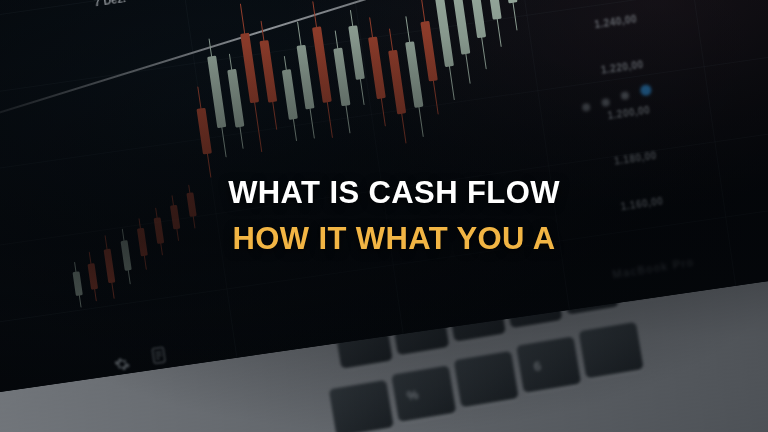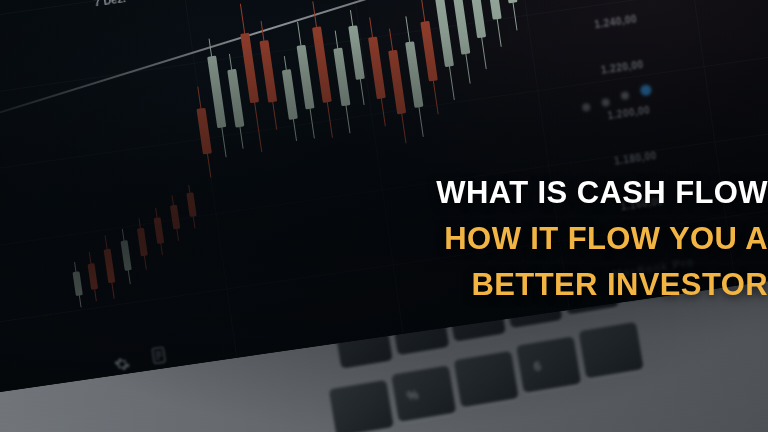--- a/index.html
+++ b/index.html
@@ -181,21 +181,21 @@
   
   .overlay {
     position: absolute;
     inset: 0;
   }
   .headline {
     position: absolute;
     left: 0;
     right: 0;
     top: 170px;
-    text-align: right;
+    text-align: center;
     padding-left: 20px;
   }
   .headline-line {
     display: block;
     font-family: "Liberation Sans", sans-serif;
     font-weight: bold;
     font-size: 31px;
     line-height: 46px;
     letter-spacing: 0.4px;
     text-shadow: 0 2px 10px rgba(0,0,0,0.75);
@@ -407,18 +407,17 @@
     </div>
 
     <div class="bezel-brand" style="left:612px; top:262px; transform:rotate(-9deg);">MacBook Pro</div>
 
     <div class="scrim"></div>
   </div>
 
   <div class="overlay">
     <div class="headline">
       <span class="headline-line line-white">WHAT IS CASH FLOW</span>
-      <span class="headline-line line-gold">HOW IT FLOW YOU A</span>
-      <span class="headline-line line-gold">BETTER INVESTOR</span>
+      <span class="headline-line line-gold">HOW IT WHAT YOU A</span>
     </div>
 
   </div>
 </div>
 
 </body></html>

